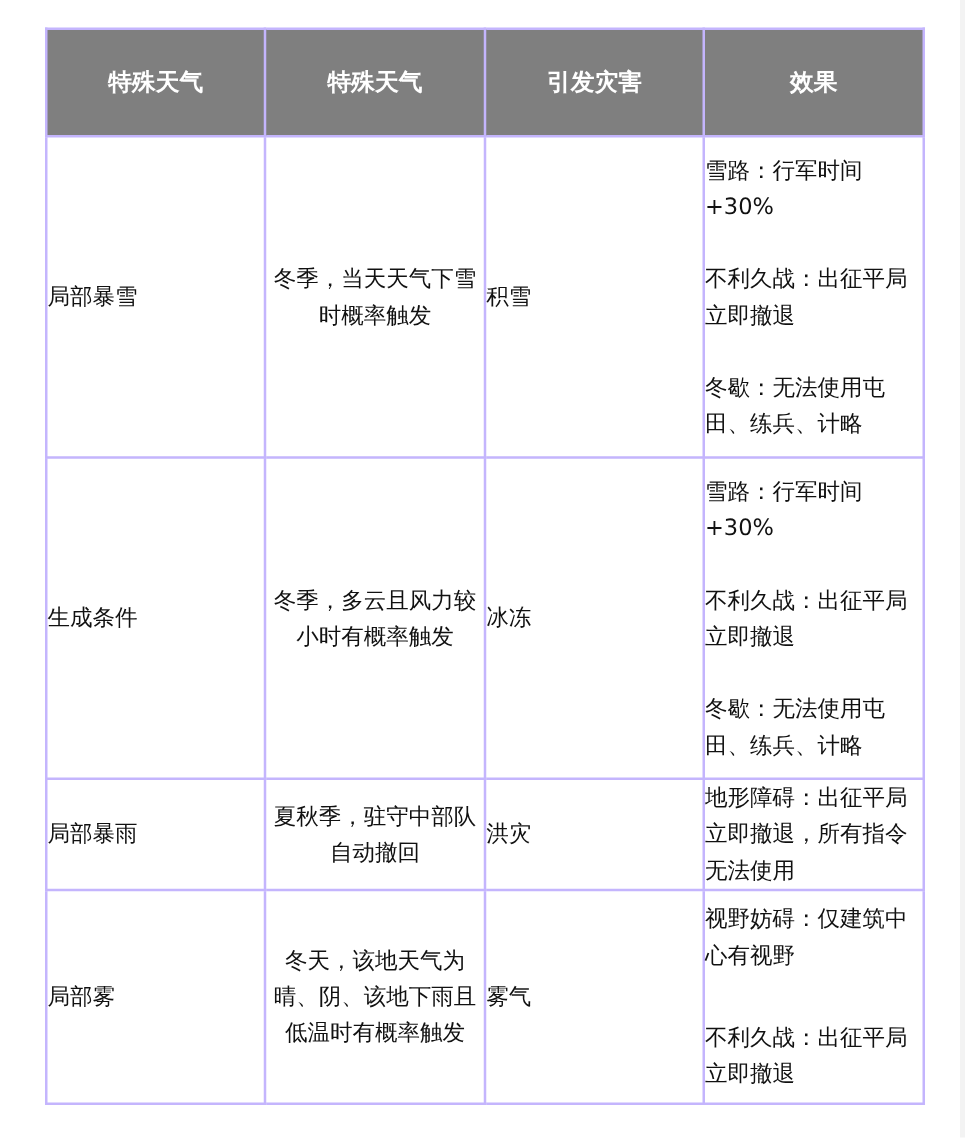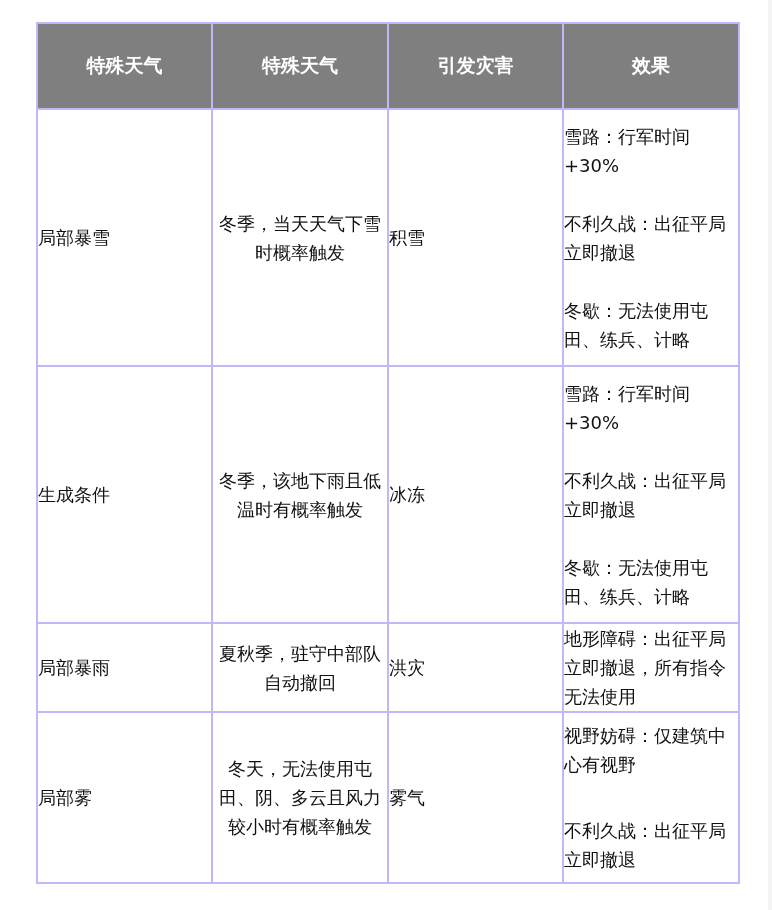--- a/index.html
+++ b/index.html
@@ -104,41 +104,41 @@
       <td class="effects">
         <div class="effect-block">雪路：行军时间+30%</div>
         <div class="effect-gap"></div>
         <div class="effect-block">不利久战：出征平局立即撤退</div>
         <div class="effect-gap"></div>
         <div class="effect-block">冬歇：无法使用屯田、练兵、计略</div>
       </td>
     </tr>
     <tr class="r2">
       <td class="center">生成条件</td>
-      <td class="cond">冬季，该地下雨且低温时有概率触发</td>
+      <td class="cond">冬季，多云且风力较小时有概率触发</td>
       <td class="center">冰冻</td>
       <td class="effects">
         <div class="effect-block">雪路：行军时间+30%</div>
         <div class="effect-gap"></div>
         <div class="effect-block">不利久战：出征平局立即撤退</div>
         <div class="effect-gap"></div>
         <div class="effect-block">冬歇：无法使用屯田、练兵、计略</div>
       </td>
     </tr>
     <tr class="r3">
       <td class="center">局部暴雨</td>
       <td class="cond">夏秋季，驻守中部队自动撤回</td>
       <td class="center">洪灾</td>
       <td class="effects">
         <div class="effect-block">地形障碍：出征平局立即撤退，所有指令无法使用</div>
       </td>
     </tr>
     <tr class="r4">
       <td class="center">局部雾</td>
-      <td class="cond">冬天，无法使用屯田、阴、多云且风力较小时有概率触发</td>
+      <td class="cond">冬天，该地天气为晴、阴、该地下雨且低温时有概率触发</td>
       <td class="center">雾气</td>
       <td class="effects">
         <div class="effect-block">视野妨碍：仅建筑中心有视野</div>
         <div class="effect-gap-lg"></div>
         <div class="effect-block">不利久战：出征平局立即撤退</div>
       </td>
     </tr>
   </tbody>
 </table>
 

